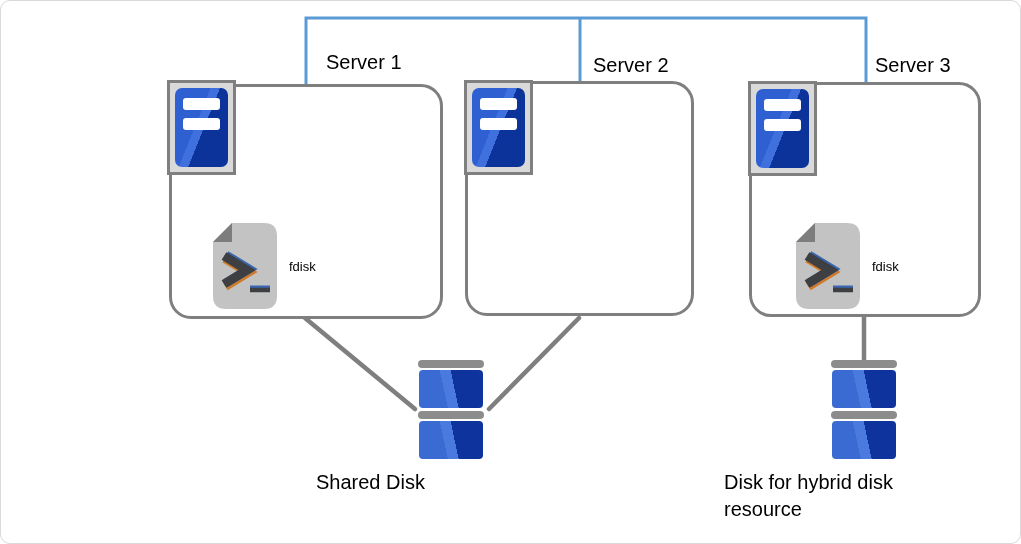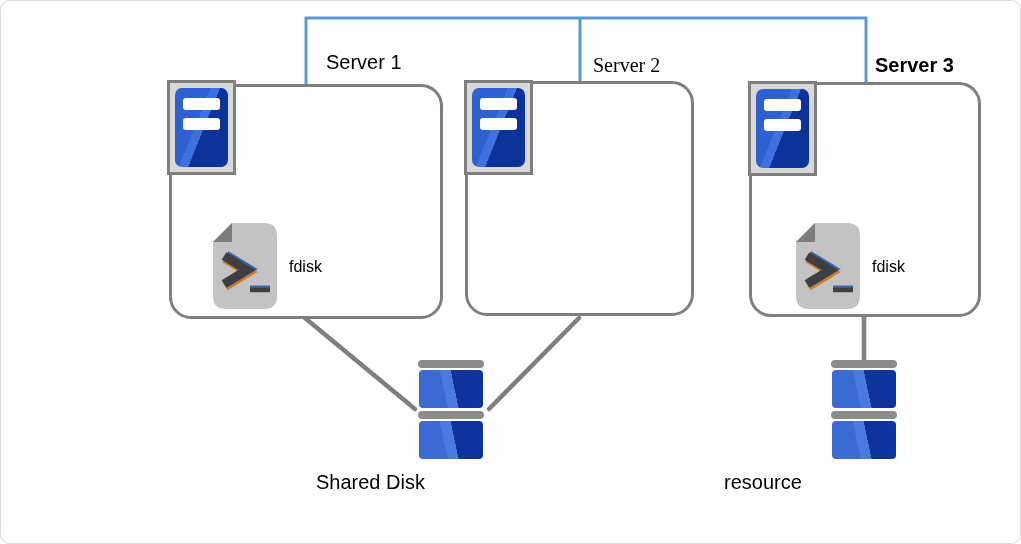--- a/index.html
+++ b/index.html
@@ -46,21 +46,21 @@
     position:absolute;
     left:8px; width:37px; height:12px;
     background:#ffffff;
     border-radius:3px;
   }
   .srv-bar.b1 { top:10px; }
   .srv-bar.b2 { top:30px; }
   .fdisk-svg { position:absolute; z-index:3; }
   .fdisk-label {
     position:absolute;
-    font-size:16px;
+    font-size:13px;
     line-height:22px;
     white-space:nowrap;
     z-index:4;
   }
   .disk-stack { position:absolute; width:66px; z-index:3; }
   .disk-cap {
     height:8px;
     background:#8c8c8c;
     border-radius:4px;
     margin-bottom:2px;
@@ -90,22 +90,22 @@
     <path d="M304 317 L414 408" fill="none" stroke="#7f7f7f" stroke-width="4.5" stroke-linecap="round"></path>
     <path d="M578 317 L488 408" fill="none" stroke="#7f7f7f" stroke-width="4.5" stroke-linecap="round"></path>
     <path d="M863 315 V361" fill="none" stroke="#7f7f7f" stroke-width="4.5"></path>
   </svg>
 
   <div class="box" style="left:168px; top:83px; width:274px; height:235px;"></div>
   <div class="box" style="left:464px; top:80px; width:229px; height:235px;"></div>
   <div class="box" style="left:748px; top:81px; width:232px; height:235px;"></div>
 
   <div class="srv-label" style="left:325px; top:50px;">Server 1</div>
-  <div class="srv-label" style="left:592px; top:53px;font-family:Liberation Serif, serif;">Server 2</div>
-  <div class="srv-label" style="left:874px; top:53px;font-weight:bold;">Server 3</div>
+  <div class="srv-label" style="left:592px; top:53px;">Server 2</div>
+  <div class="srv-label" style="left:874px; top:53px;">Server 3</div>
 
   <div class="srv-icon" style="left:166px; top:79px;">
     <div class="srv-blue">
       <div class="srv-bar b1"></div>
       <div class="srv-bar b2"></div>
     </div>
   </div>
   <div class="srv-icon" style="left:463px; top:79px;">
     <div class="srv-blue">
       <div class="srv-bar b1"></div>
@@ -151,16 +151,17 @@
     <div>Shared Disk</div>
   </div>
 
   <div class="disk-stack" style="left:830px; top:359px;">
     <div class="disk-cap"></div>
     <div class="disk-body"></div>
     <div class="disk-cap"></div>
     <div class="disk-body"></div>
   </div>
   <div class="caption" style="left:723px; top:468px;">
+    <div>Disk for hybrid disk</div>
     <div>resource</div>
   </div>
 
 </div>
 
 </body></html>

